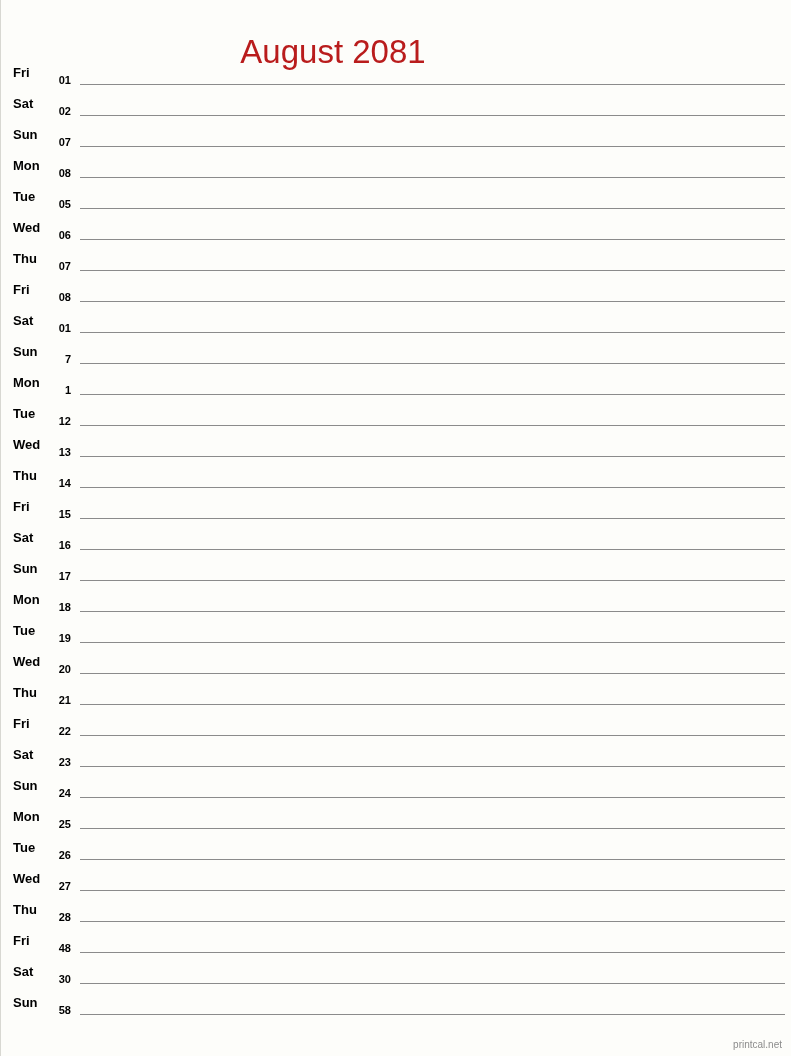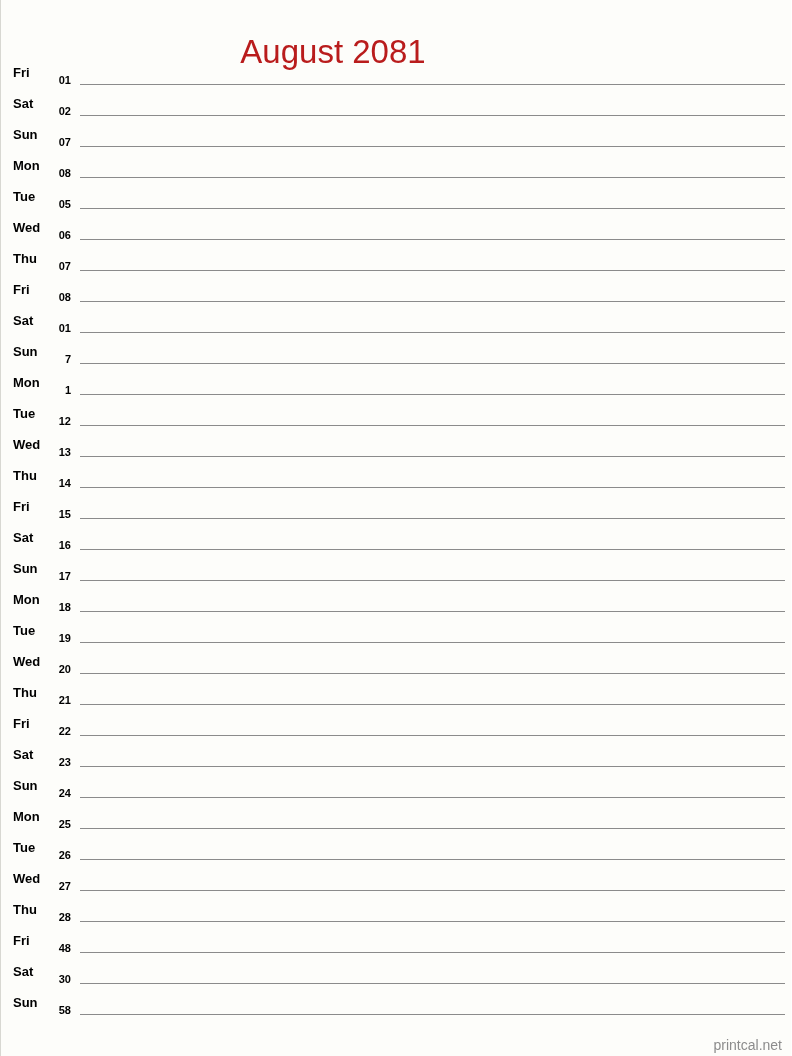--- a/index.html
+++ b/index.html
@@ -88,21 +88,21 @@
     top: 23px;
     height: 0;
     border-top: 1px solid #8b8b8b;
   }
 
   
   .footer-credit {
     position: absolute;
     right: 9px;
     bottom: 5px;
-    font-size: 14px;
+    font-size: 10px;
     color: #8c8c8c;
     line-height: 12px;
     white-space: nowrap;
     margin-left: 21px;
   }
 </style>
 </head>
 <body>
 
 <div class="page">

